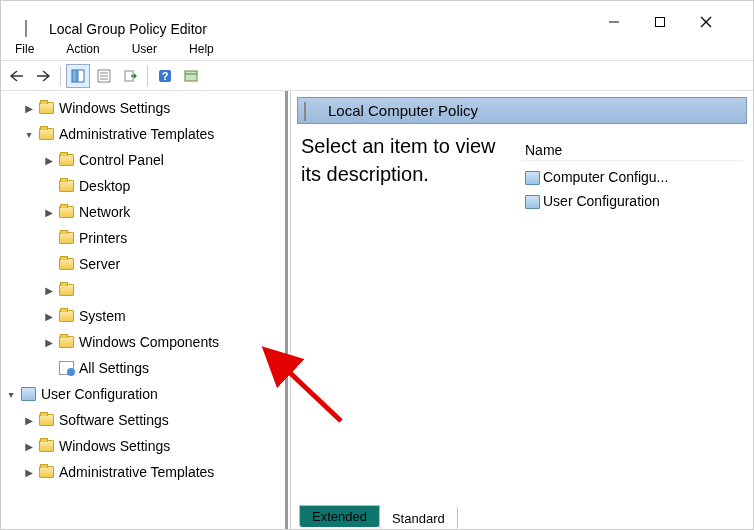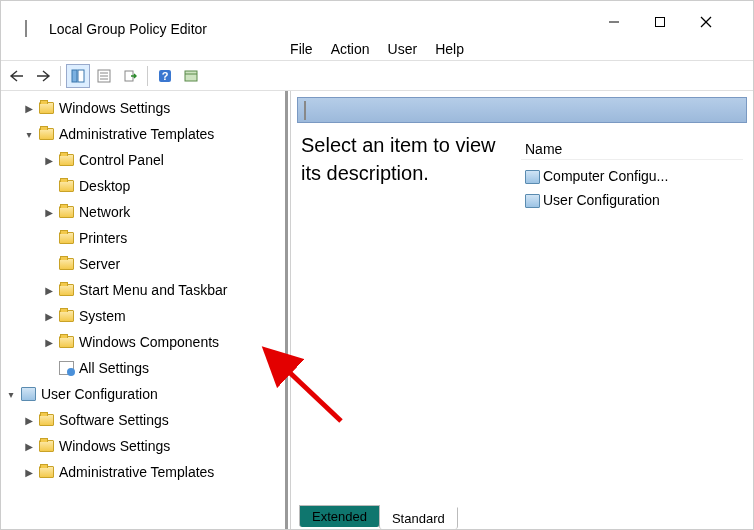--- a/index.html
+++ b/index.html
@@ -2,21 +2,21 @@
 <html><head>
 <meta charset="utf-8">
 <style>
 * { box-sizing: border-box; margin: 0; padding: 0; }
 body { font-family: "Segoe UI", Tahoma, sans-serif; font-size: 13px; color: #000; background: #fff; width: 754px; height: 530px; overflow: hidden; border: 1px solid #ccc; position: relative; }
 .titlebar { height: 36px; display: flex; align-items: flex-end; padding: 0 24px; }
 .titlebar .icon { width: 16px; height: 16px; margin-right: 8px; }
 .titlebar .title { flex: 1; font-size: 14px; }
 .titlebar .win-controls { display: flex; gap: 0; }
 .titlebar .win-controls div { width: 46px; height: 30px; display: flex; align-items: center; justify-content: center; font-size: 14px; }
-.menubar { height: 24px; display: flex; align-items: center; padding: 0 6px; border-bottom: 1px solid #e0e0e0; font-size: 14px; gap: 2px; justify-content: center; }
+.menubar { height: 24px; display: flex; align-items: center; padding: 0 6px; border-bottom: 1px solid #e0e0e0; font-size: 12px; gap: 16px; }
 .menubar span { padding: 2px 8px; }
 .toolbar { height: 30px; display: flex; align-items: center; padding: 0 4px; gap: 2px; border-bottom: 1px solid #e0e0e0; }
 .tool-btn { width: 24px; height: 24px; display: flex; align-items: center; justify-content: center; border: 1px solid transparent; }
 .tool-btn.active { border: 1px solid #9ac; background: #def; }
 .tool-sep { width: 1px; height: 20px; background: #ccc; margin: 0 3px; }
 .content { display: flex; height: calc(100% - 90px); }
 .tree { width: 290px; overflow: auto; padding: 4px 2px; font-size: 14px; border-right: 1px solid #d0d0d0; position: relative; }
 .tree-scroll-hint { position: absolute; right: 2px; top: 0; bottom: 0; width: 3px; background: #999; }
 .tree-item { display: flex; align-items: center; height: 26px; cursor: default; white-space: nowrap; }
 .tree-item .expander { width: 16px; text-align: center; color: #555; font-size: 10px; }
@@ -173,21 +173,20 @@
         <span class="ticon">
           <span class="folder"></span>
         </span>
         <span>Server</span>
       </div>
     <div class="tree-item" style="padding-left:38px">
         <span class="expander">▶</span>
         <span class="ticon">
           <span class="folder"></span>
         </span>
-        <span>Start Menu and Taskbar</span>
       </div>
     <div class="tree-item" style="padding-left:38px">
         <span class="expander">▶</span>
         <span class="ticon">
           <span class="folder"></span>
         </span>
         <span>System</span>
       </div>
     <div class="tree-item" style="padding-left:38px">
         <span class="expander">▶</span>
@@ -230,20 +229,21 @@
           <span class="folder"></span>
         </span>
         <span>Administrative Templates</span>
       </div>
     <div class="tree-scroll-hint"></div>
   </div>
 
   <div class="right-pane">
     <div class="right-header">
       <span class="icon"><span class="doc-icon"></span></span>
+      <span>Local Computer Policy</span>
     </div>
     <div class="right-body">
       <div class="desc-col">
         <span>Select an item to view its description.</span>
       </div>
       <div class="list-col">
         <div class="list-header">Name</div>
         <div class="list-item">
             <span class="licon">
               <span class="cfg-icon"></span>

